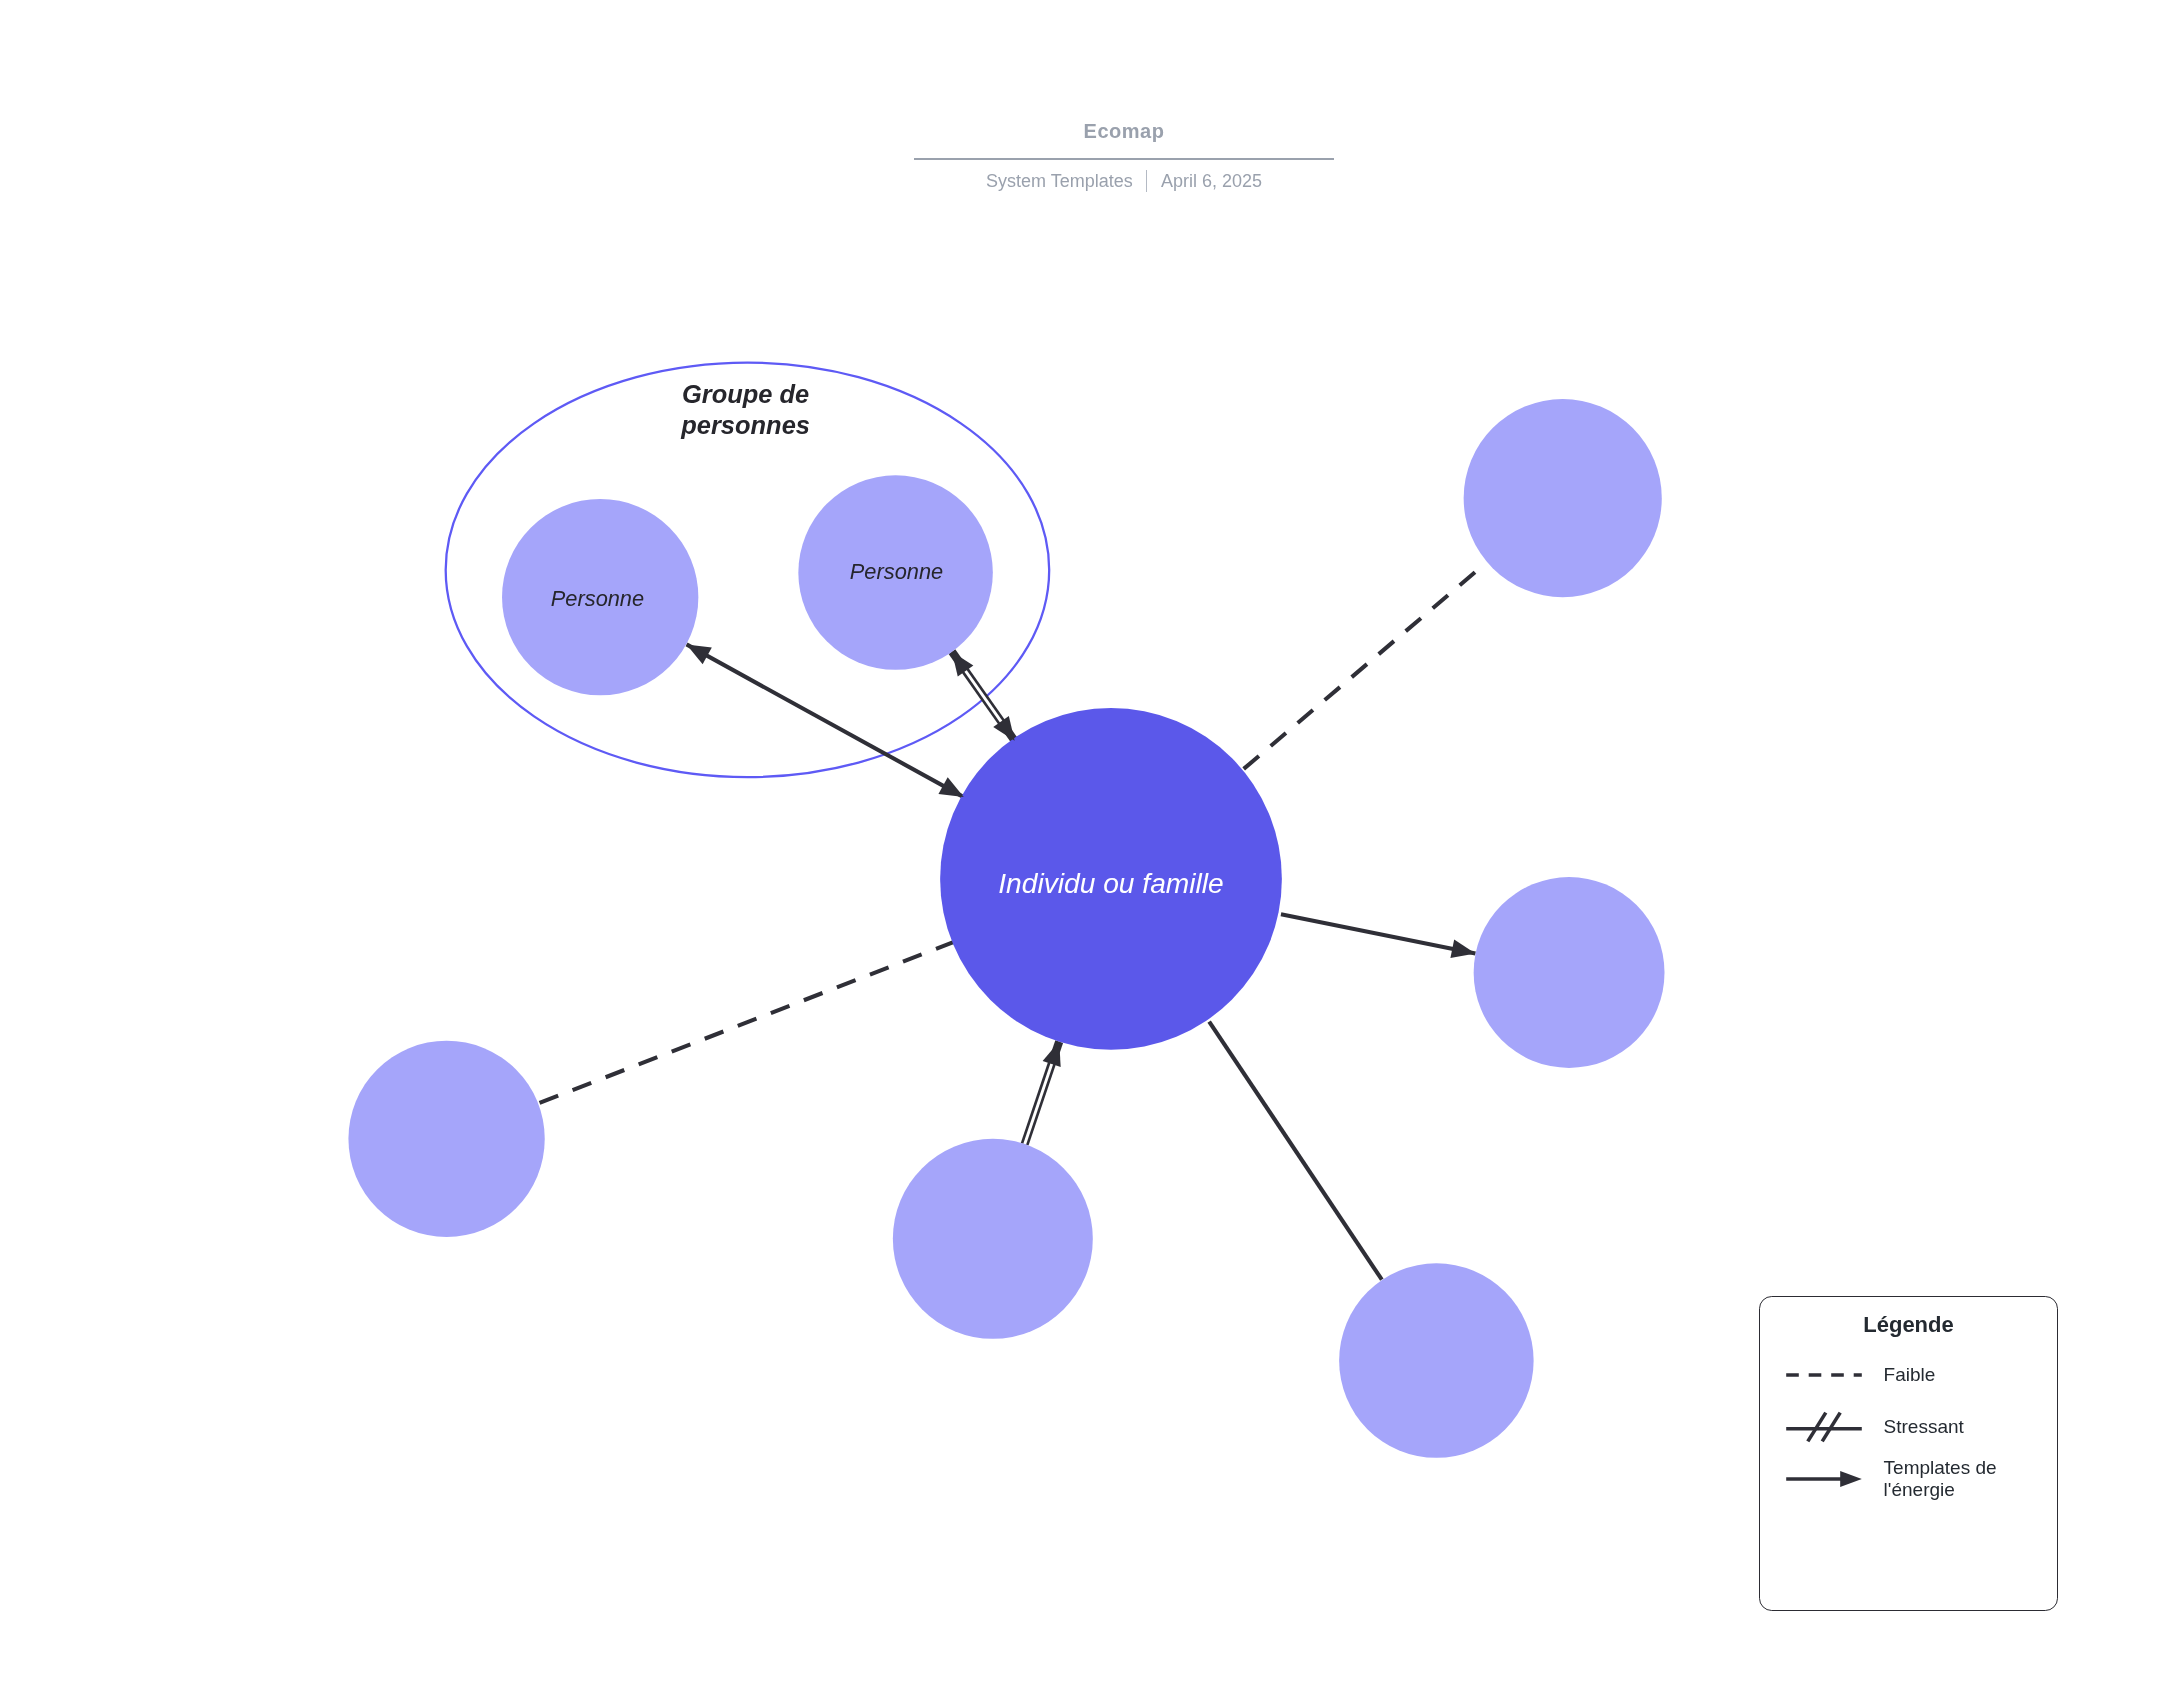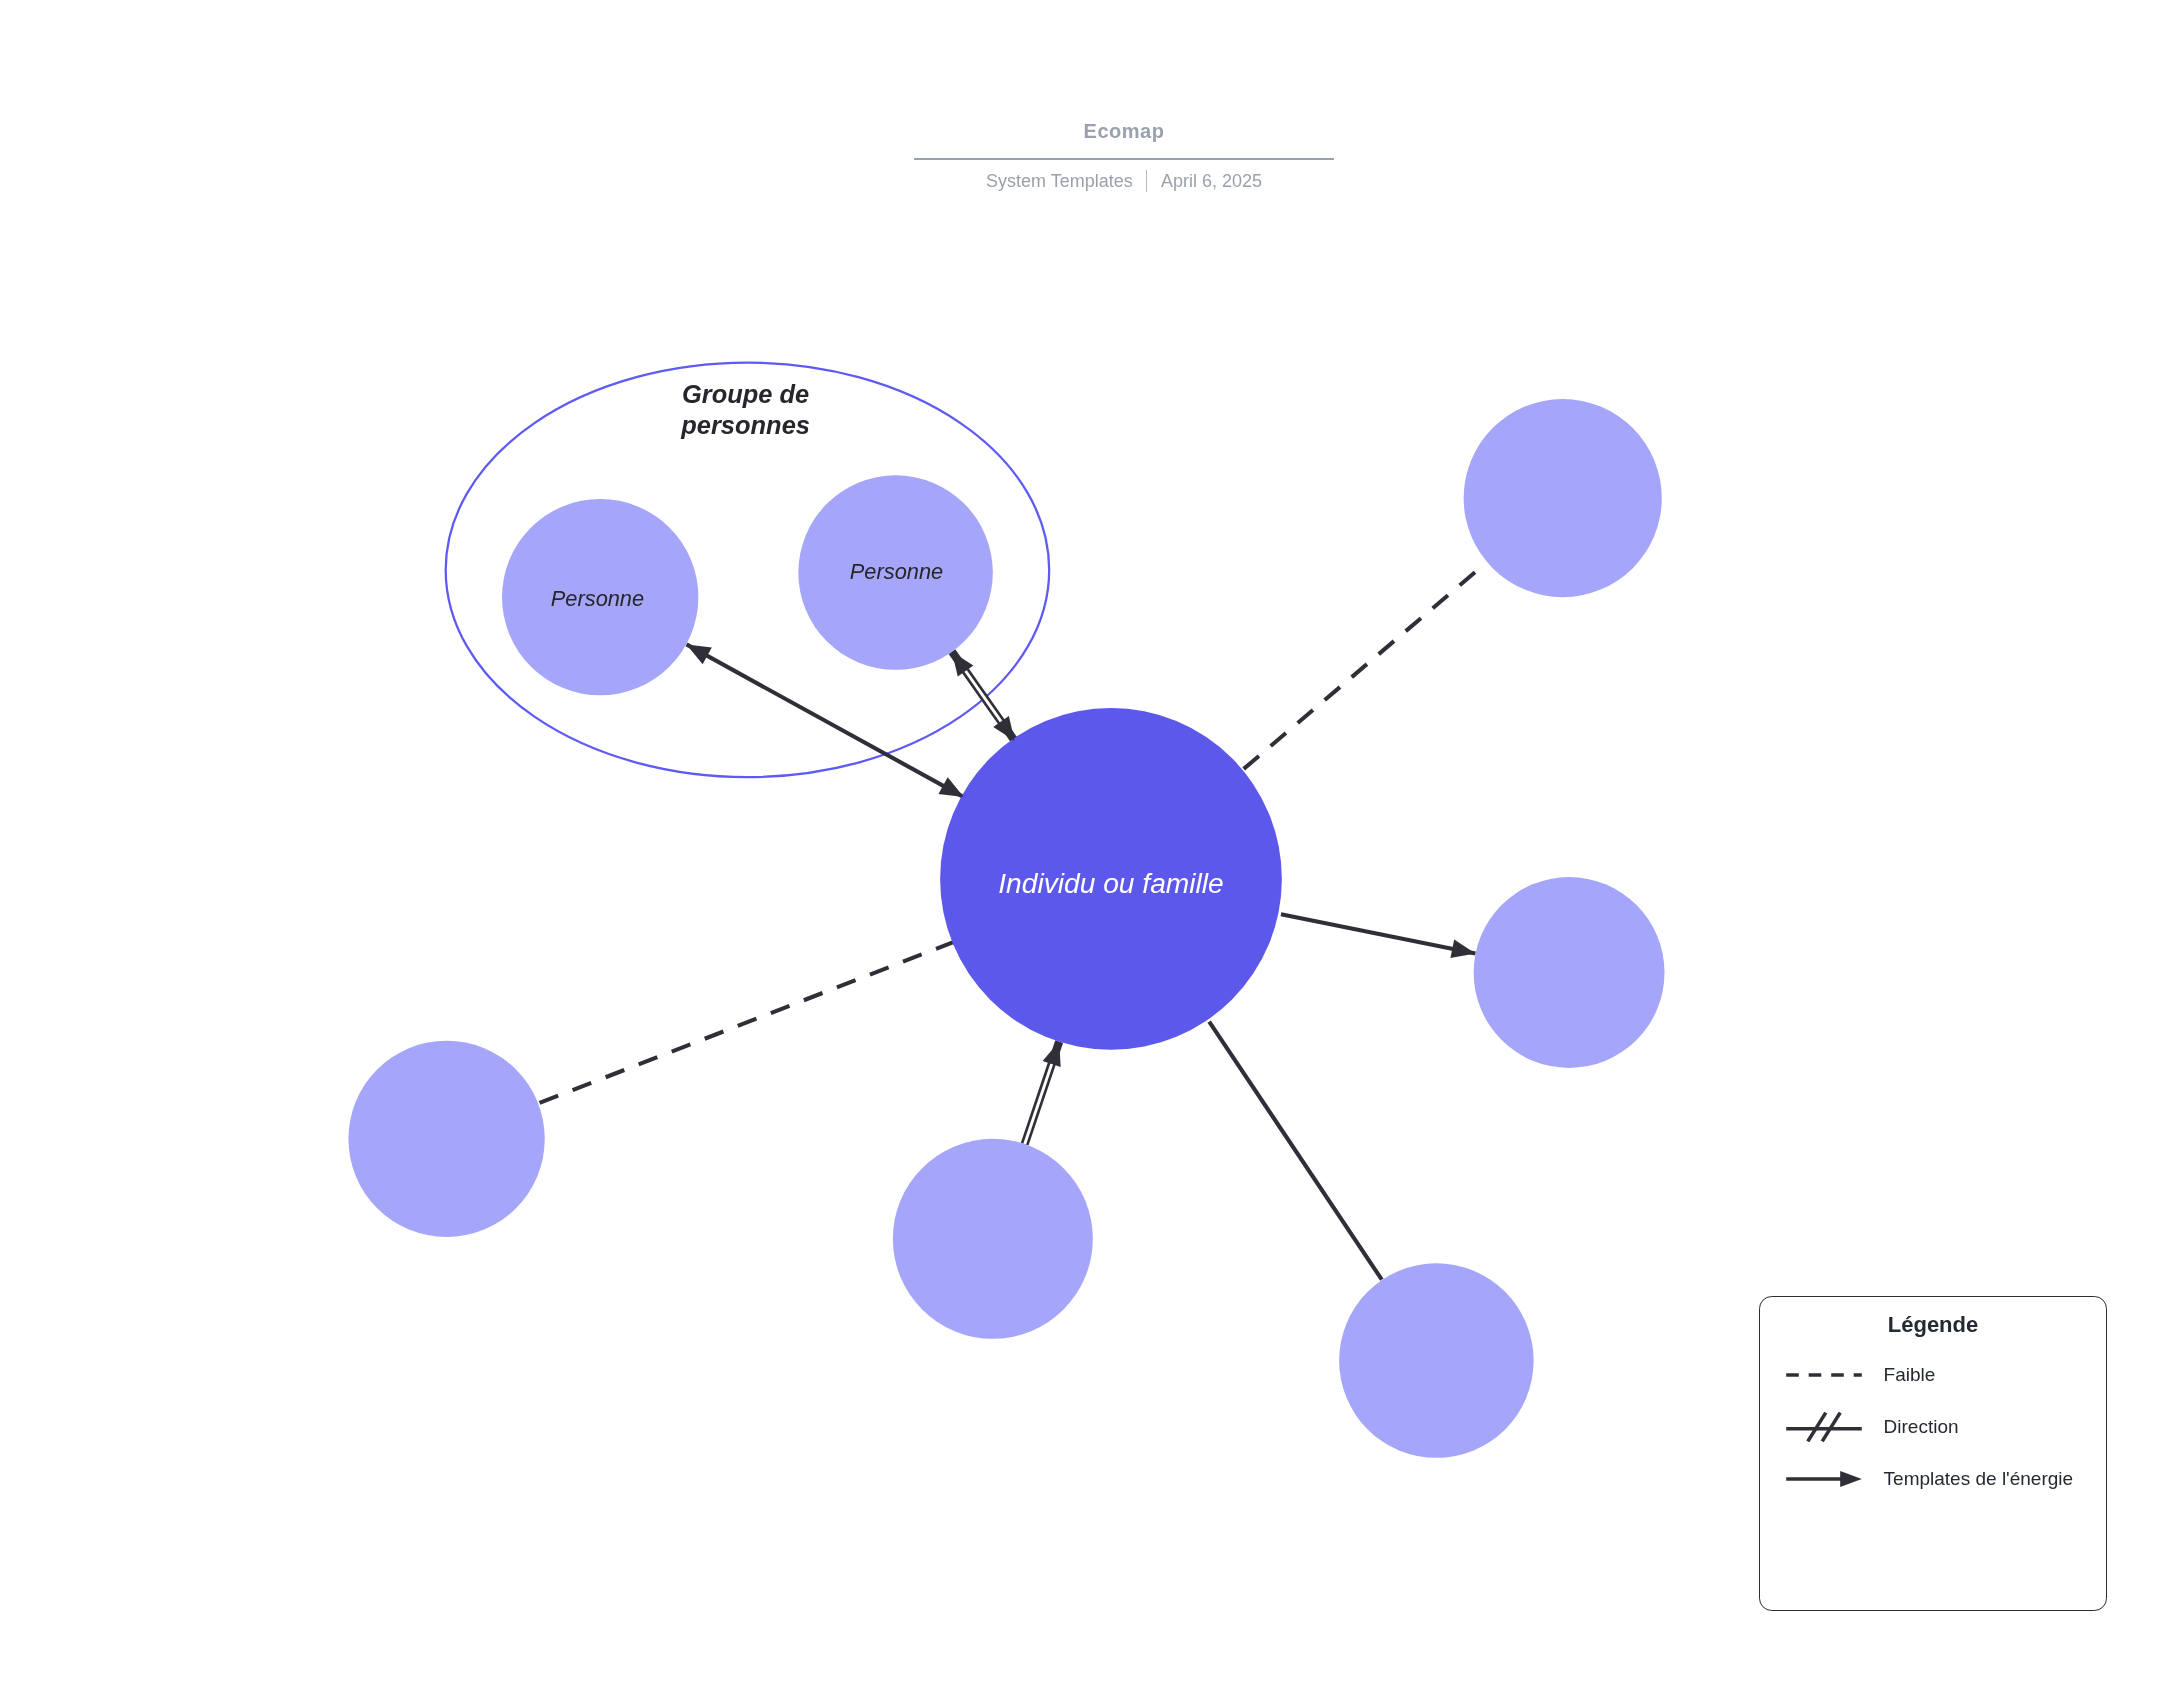--- a/index.html
+++ b/index.html
@@ -31,21 +31,21 @@
   .conn.gap{stroke:#ffffff;stroke-width:3.2px;}
   .conn.dashed{stroke-dasharray:22 17;}
   .arrowhead{fill:var(--connection);stroke:none;}
   .node-light{fill:var(--light-node);}
   .node-central{fill:var(--central-node);}
   .node-label{font-size:24px;font-style:italic;fill:var(--text-dark);text-anchor:middle;}
   .group-label{font-size:28px;font-style:italic;font-weight:bold;fill:var(--text-dark);text-anchor:middle;}
   .central-label{font-size:31px;font-style:italic;fill:#ffffff;text-anchor:middle;}
 
   
-  .legend{position:absolute;left:1759px;top:1296px;width:348px;height:315px;background:#ffffff;
+  .legend{position:absolute;left:1759px;top:1296px;width:299px;height:315px;background:#ffffff;
           border:1.8px solid var(--legend-border);border-radius:12.7px;}
   .legend-title{margin-top:12.7px;text-align:center;font-size:22px;font-weight:bold;color:var(--legend-text);line-height:29px;margin-bottom:10px;}
   .legend-row{display:flex;align-items:center;height:52px;padding-left:23.6px;}
   .legend-sym{width:80px;height:36px;flex:0 0 80px;margin-right:20px;}
   .legend-sym .s{stroke:var(--connection);stroke-width:4px;fill:none;}
   .legend-sym .f{fill:var(--connection);}
   .legend-label{font-size:19px;color:var(--legend-text);}
 </style>
 </head>
 <body>
@@ -121,21 +121,21 @@
       </svg>
       <span class="legend-label">Faible</span>
     </div>
 
     <div class="legend-row">
       <svg class="legend-sym" viewBox="0 0 88 40">
         <line class="s" x1="2" y1="22" x2="86" y2="22"></line>
         <line class="s" x1="26" y1="36" x2="46" y2="4"></line>
         <line class="s" x1="42" y1="36" x2="62" y2="4"></line>
       </svg>
-      <span class="legend-label">Direction</span>
+      <span class="legend-label">Stressant</span>
     </div>
 
     <div class="legend-row">
       <svg class="legend-sym" viewBox="0 0 88 40">
         <line class="s" x1="2" y1="20" x2="64" y2="20"></line>
         <polygon class="f" points="86,20 62,11 62,29"></polygon>
       </svg>
       <span class="legend-label">Templates de l'énergie</span>
     </div>
   </aside>

